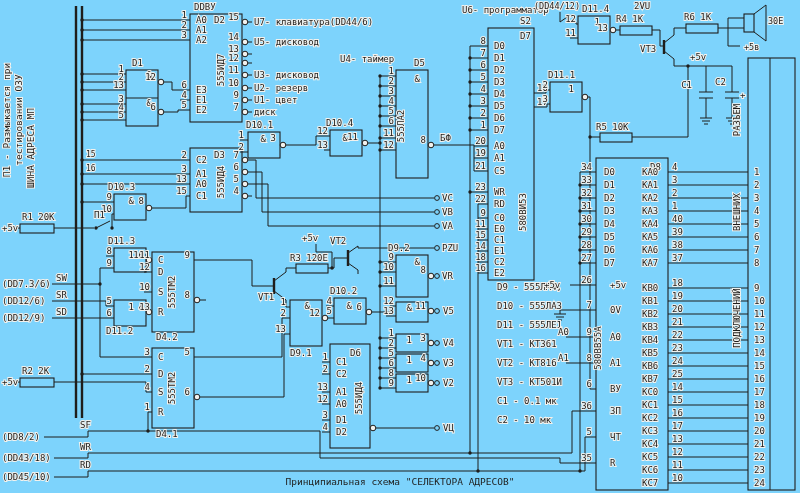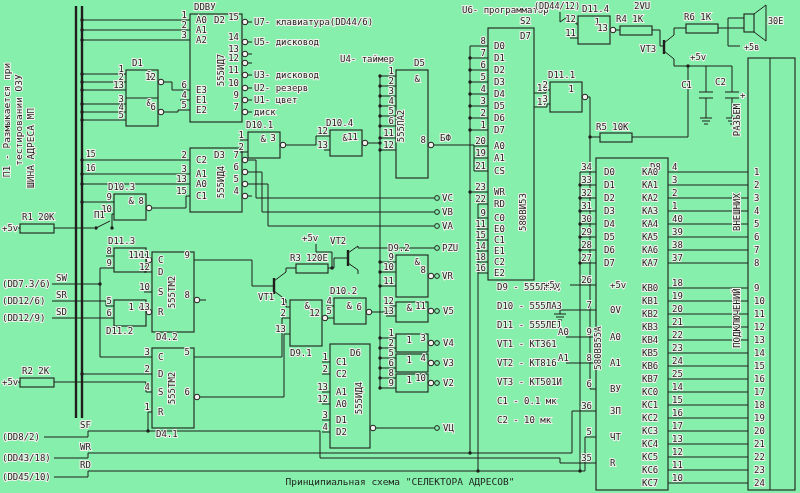--- a/index.html
+++ b/index.html
@@ -1,16 +1,16 @@
 <!DOCTYPE html>
 <html><head>
 <meta charset="utf-8">
 <style>
   html,body{margin:0;padding:0;background:#888;}
-  #page{position:relative;width:800px;height:493px;background:#86efac;overflow:hidden;
+  #page{position:relative;width:800px;height:493px;background:#7dd3fc;overflow:hidden;
         font-family:"DejaVu Sans Mono",monospace;}
   svg{position:absolute;left:0;top:0;}
   .box{fill:none;stroke:#1f1e1c;stroke-width:1.1;}
   .w{stroke:#1f1e1c;stroke-width:1;fill:none;}
   .wt{stroke:#1f1e1c;stroke-width:2.4;fill:none;}
   .dot{fill:#1f1e1c;stroke:none;}
   .bub{fill:#f2f1ed;stroke:#1f1e1c;stroke-width:1;}
   .term{fill:none;stroke:#1f1e1c;stroke-width:1;}
   .t{fill:#1f1e1c;stroke:#f2f1ed;stroke-width:2px;paint-order:stroke;
      font-family:"DejaVu Sans Mono",monospace;}

